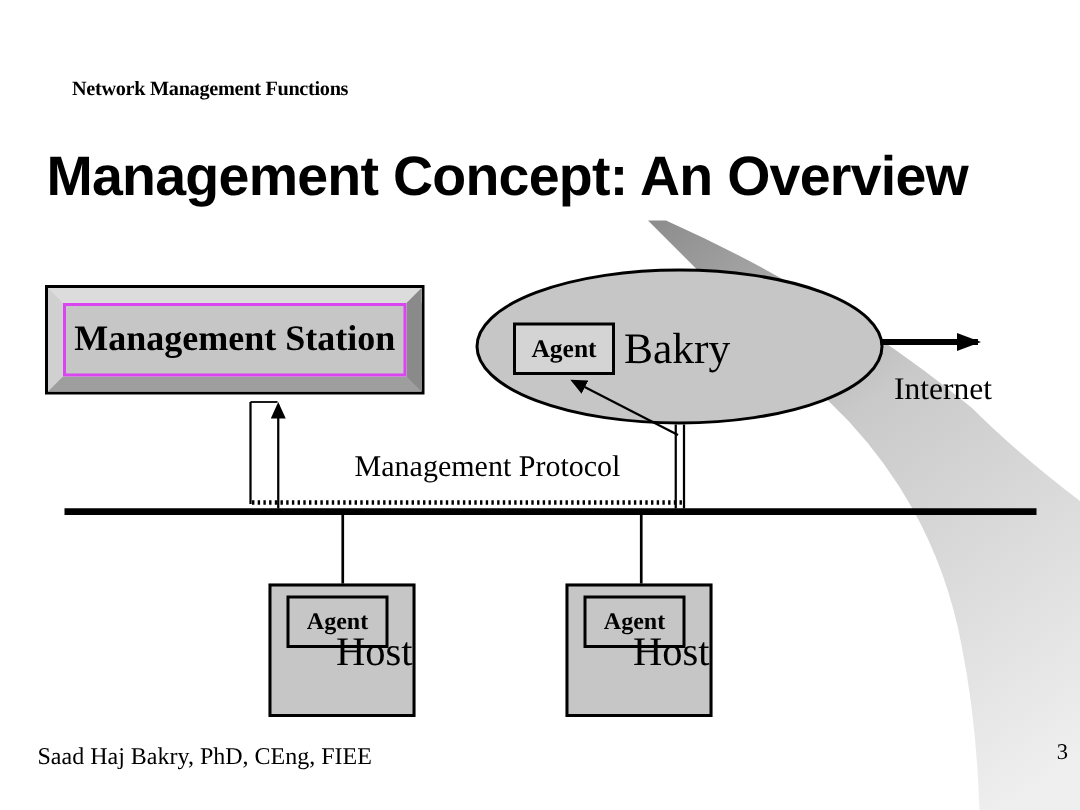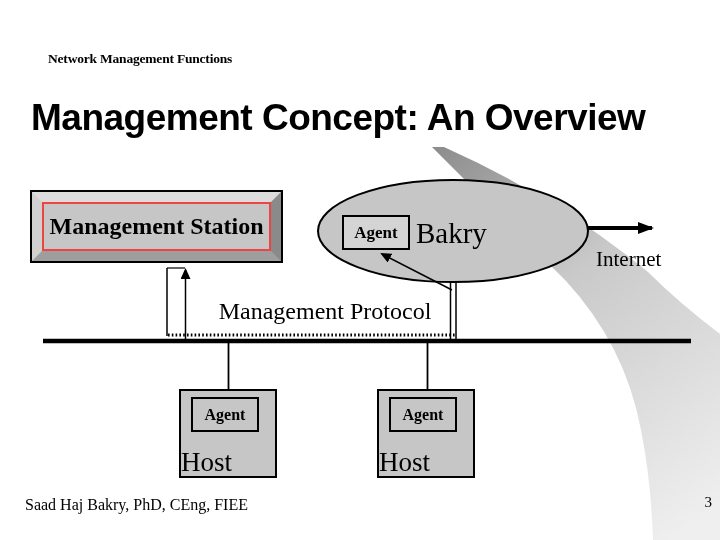--- a/index.html
+++ b/index.html
@@ -18,43 +18,43 @@
   .station{
     position:absolute;z-index:2;left:30px;top:190px;width:249px;height:69px;
     border:2px solid #000;
   }
   .station-frame{
     width:100%;height:100%;box-sizing:border-box;
     border:10px solid;
     border-color:var(--bevel-light,#dcdcdc) var(--bevel-dark,#8a8a8a) var(--bevel-bottom,#9e9e9e) var(--bevel-left,#d0d0d0);
   }
   .station-panel{
-    width:100%;height:100%;box-sizing:border-box;border:2px solid #ef4444;
+    width:100%;height:100%;box-sizing:border-box;border:2px solid #d946ef;
     background:var(--shape-fill,#c6c6c6);display:flex;align-items:center;justify-content:center;
     font-weight:bold;font-size:24px;
   }
   .router-agent{
     position:absolute;z-index:2;left:342px;top:215px;width:64px;height:31px;
     border:2px solid #000;background:var(--agent-box-fill,#d4d4d4);
     display:flex;align-items:center;justify-content:center;font-weight:bold;font-size:17px;
   }
   .router-label{left:416px;top:215px;height:36px;line-height:36px;font-size:29px;}
   .internet-label{left:596px;top:246px;width:92px;text-align:left;font-size:21px;line-height:26px;}
-  .protocol-label{left:185px;top:298px;width:280px;text-align:center;font-size:24px;line-height:26px;}
+  .protocol-label{left:185px;top:298px;width:280px;text-align:center;font-size:20px;line-height:26px;}
   .host{
     position:absolute;z-index:2;top:389px;width:94px;height:85px;
     border:2px solid #000;background:var(--shape-fill,#c6c6c6);
   }
   .host.h1{left:179px;} .host.h2{left:377px;}
   .host-agent{
     position:absolute;left:10px;top:6px;width:64px;height:31px;border:2px solid #000;
     background:var(--shape-fill,#c6c6c6);display:flex;align-items:center;justify-content:center;
     font-weight:bold;font-size:16px;
   }
-  .host-label{position:absolute;left:0;top:56px;width:100%;text-align:left;font-size:27px;line-height:30px;}
+  .host-label{position:absolute;left:0;top:28px;width:100%;text-align:right;font-size:27px;line-height:30px;}
   .footer{left:25px;top:496px;font-size:16px;}
   .pagenum{left:690px;top:494px;width:22px;text-align:right;font-size:15px;}
 </style>
 </head>
 <body>
 
 <div id="stage">
 
   <svg id="bgsvg" width="720" height="540" viewBox="0 0 720 540">
     <defs>

